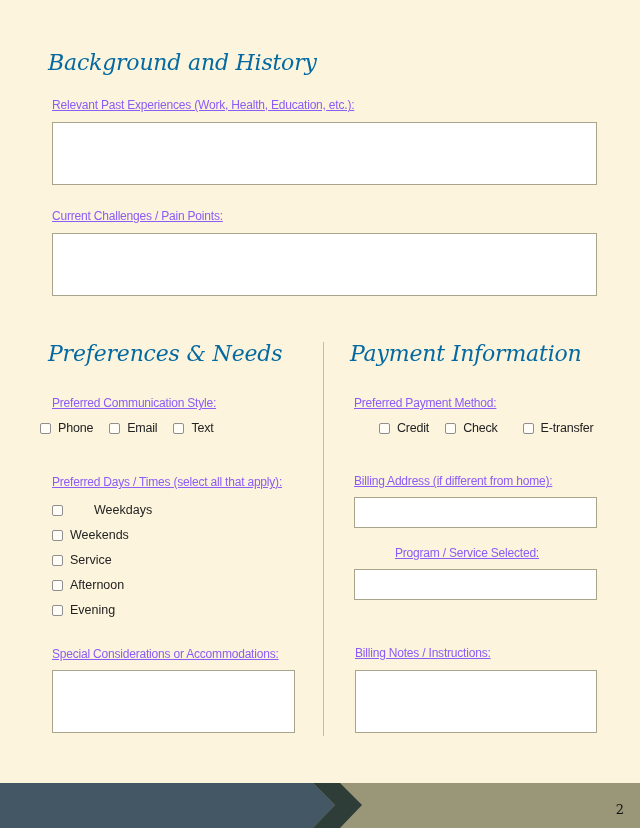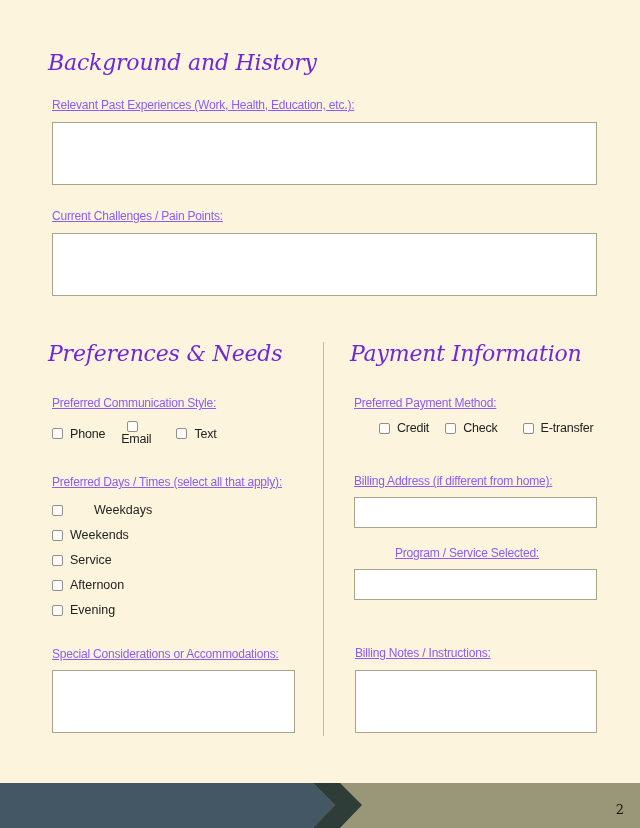--- a/index.html
+++ b/index.html
@@ -3,21 +3,21 @@
 <meta charset="utf-8">
 <style>
   html, body { margin:0; padding:0; }
   body {
     width:640px; height:828px; position:relative; overflow:hidden;
     background:#fdf4dd;
     font-family:"Liberation Sans", sans-serif; color:#1f1f1f;
   }
   .h {
     position:absolute; font-family:"DejaVu Serif", serif; font-style:italic;
-    font-size:22px; color:#6d28d9; margin:0; font-weight:normal; letter-spacing:-0.2px;
+    font-size:22px; color:#0369a1; margin:0; font-weight:normal; letter-spacing:-0.2px;
   }
   .lbl { position:absolute; font-size:12px; color:#8b5cf6; letter-spacing:-0.2px;text-decoration:underline; }
   .box {
     position:absolute; background:#ffffff; border:1px solid #a9a58a; box-sizing:border-box;
   }
   .cb-row { position:absolute; display:flex; align-items:center; font-size:12.5px; color:#222; }
   .cb-item { display:flex; align-items:center; margin-right:16px; letter-spacing:-0.2px; }
   .cb {
     width:11px; height:11px; border:1px solid #8f8f8f; border-radius:2px; background:#fffdf6;
     margin-right:7px; display:inline-block; box-sizing:border-box;
@@ -31,26 +31,26 @@
 <body>
 
 <h2 class="h" style="left:48px; top:50px;">Background and History</h2>
 <div class="lbl" style="left:52px; top:98px;">Relevant Past Experiences (Work, Health, Education, etc.):</div>
 <div class="box" style="left:52px; top:122px; width:545px; height:63px;"></div>
 <div class="lbl" style="left:52px; top:209px;">Current Challenges / Pain Points:</div>
 <div class="box" style="left:52px; top:233px; width:545px; height:63px;"></div>
 
 <h2 class="h" style="left:48px; top:341px;">Preferences &amp; Needs</h2>
 <div class="lbl" style="left:52px; top:396px;">Preferred Communication Style:</div>
-<div class="cb-row" style="left:52px; top:421px;">
+<div class="cb-row" style="left:40px; top:421px;">
   <label class="cb-item" style="margin-right:16px;">
       <span class="cb"></span>
       <span>Phone</span>
     </label>
-  <label class="cb-item" style="margin-right:25px;flex-direction:column;">
+  <label class="cb-item" style="margin-right:16px;">
       <span class="cb"></span>
       <span>Email</span>
     </label>
   <label class="cb-item">
       <span class="cb"></span>
       <span>Text</span>
     </label>
 </div>
 
 <div class="lbl" style="left:52px; top:475px;">Preferred Days / Times (select all that apply):</div>

